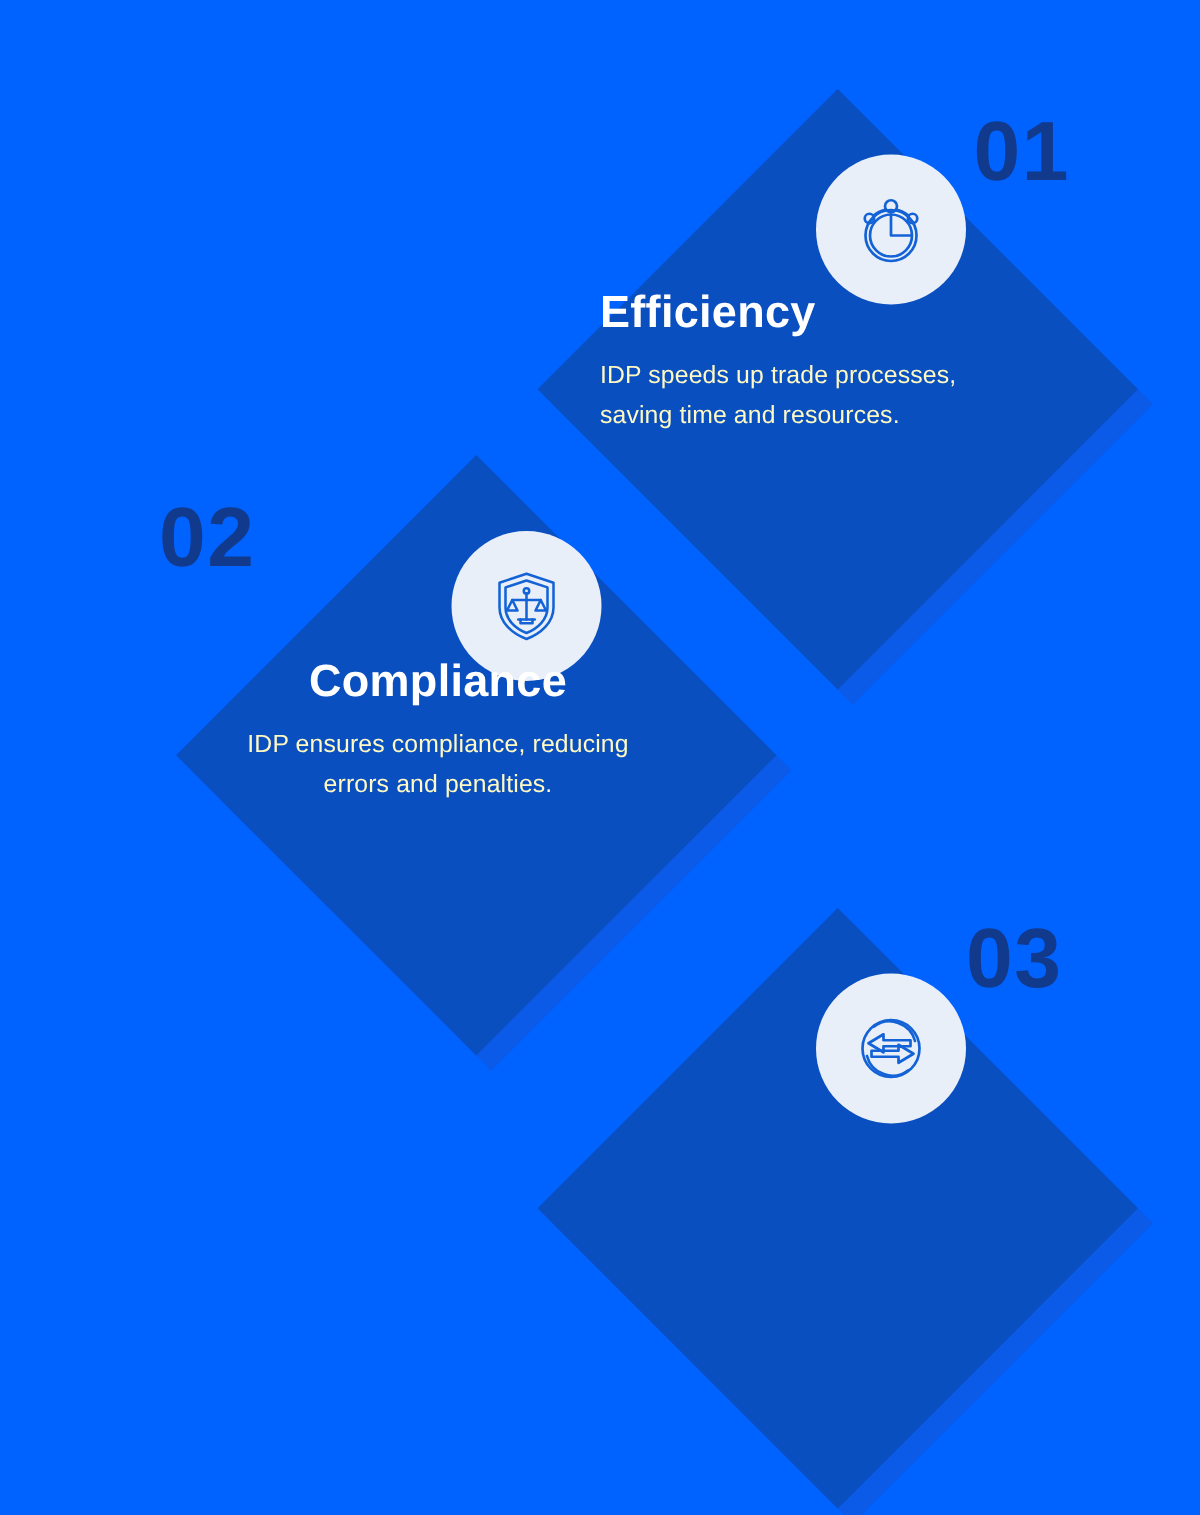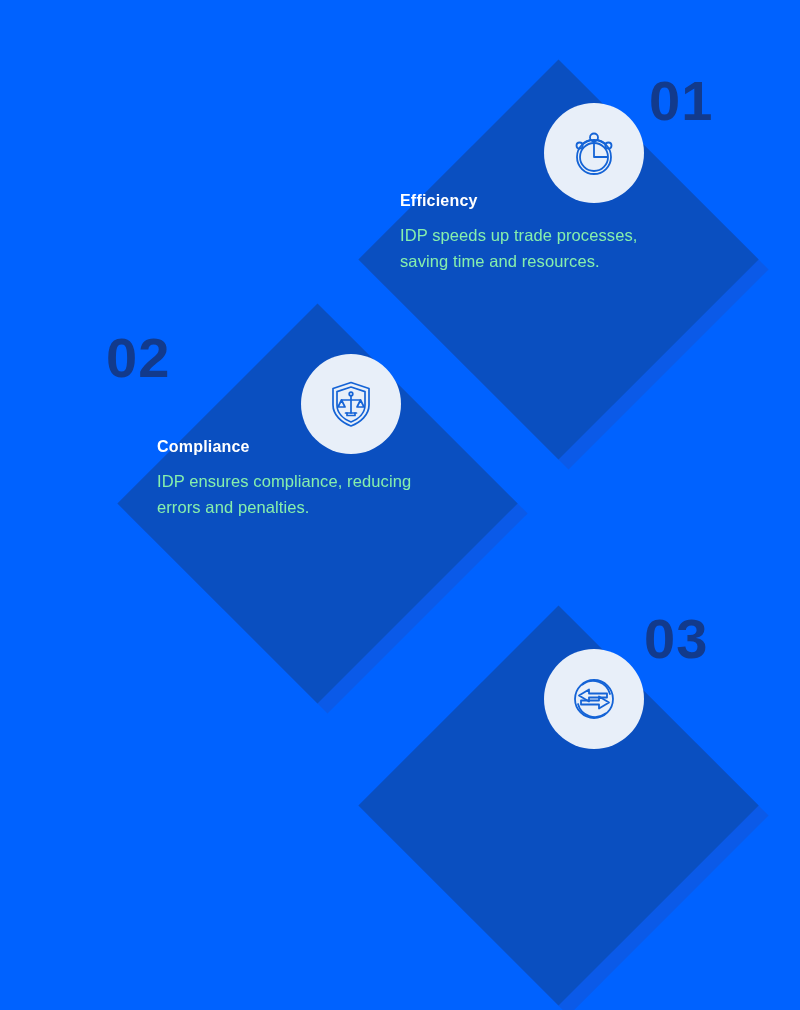--- a/index.html
+++ b/index.html
@@ -44,31 +44,31 @@
     background: #0A4FC0;
   }
 
   
   .card-content {
     position: absolute;
     width: 270px;
   }
   .card-title {
     margin: 0 0 12px 0;
-    font-size: 16px;
+    font-size: 30px;
     font-weight: bold;
     color: #FFFFFF;
     letter-spacing: 0.2px;
     line-height: 1.1;
   }
   .card-desc {
     margin: 0;
     font-size: 16.5px;
     line-height: 1.62;
-    color: #86efac;
+    color: #fef9c3;
     letter-spacing: 0.1px;
   }
 
   
   .step-number {
     position: absolute;
     font-size: 56px;
     font-weight: bold;
     color: #123A8C;
     letter-spacing: 1px;
@@ -95,21 +95,21 @@
   #card-efficiency .diamond-shadow { left: 123px; top: 70px; }
   #card-efficiency .diamond        { left: 113px; top: 60px; }
   #card-efficiency .card-content   { left: 96px;  top: 134px; }
   #card-efficiency .step-number    { left: 345px; top: 15px; }
   #card-efficiency .icon-badge     { left: 240px; top: 45px; }
 
   
   #card-compliance            { left: 62px; top: 300px; width: 400px; height: 410px; }
   #card-compliance .diamond-shadow { left: 124px; top: 72px; }
   #card-compliance .diamond        { left: 114px; top: 62px; }
-  #card-compliance .card-content   { left: 95px;  top: 138px; }
+  #card-compliance .card-content   { left: 95px;  top: 138px; text-align: center; }
   #card-compliance .step-number    { left: 44px;  top: 30px; }
   #card-compliance .icon-badge     { left: 239px; top: 54px; }
 
   
   #card-adaptability            { left: 304px; top: 558px; width: 400px; height: 410px; margin-top: 46px; }
   #card-adaptability .diamond-shadow { left: 123px; top: 70px; }
   #card-adaptability .diamond        { left: 113px; top: 60px; }
   #card-adaptability .card-content   { left: 96px;  top: 134px; width: 280px; }
   #card-adaptability .step-number    { left: 340px; top: 7px; }
   #card-adaptability .icon-badge     { left: 240px; top: 45px; }

